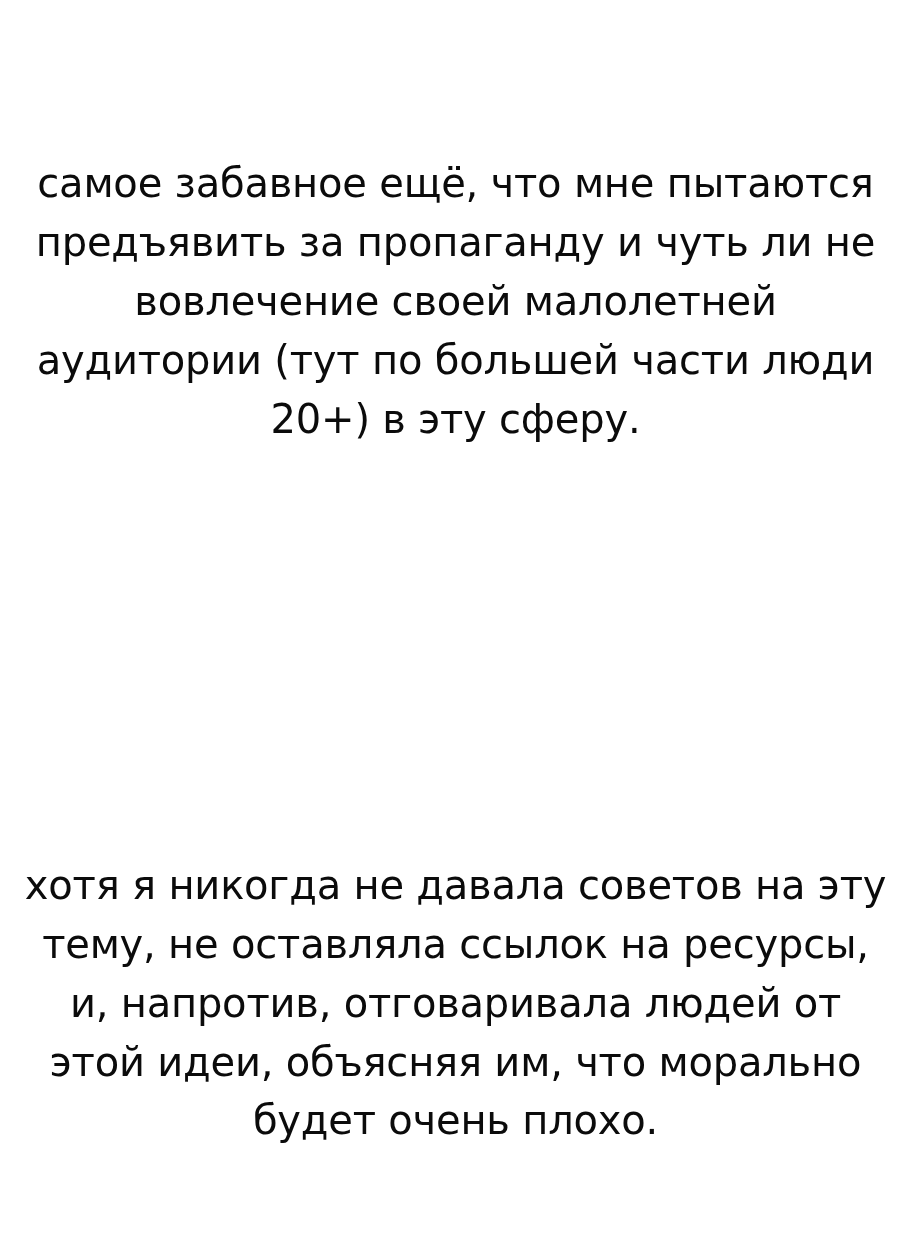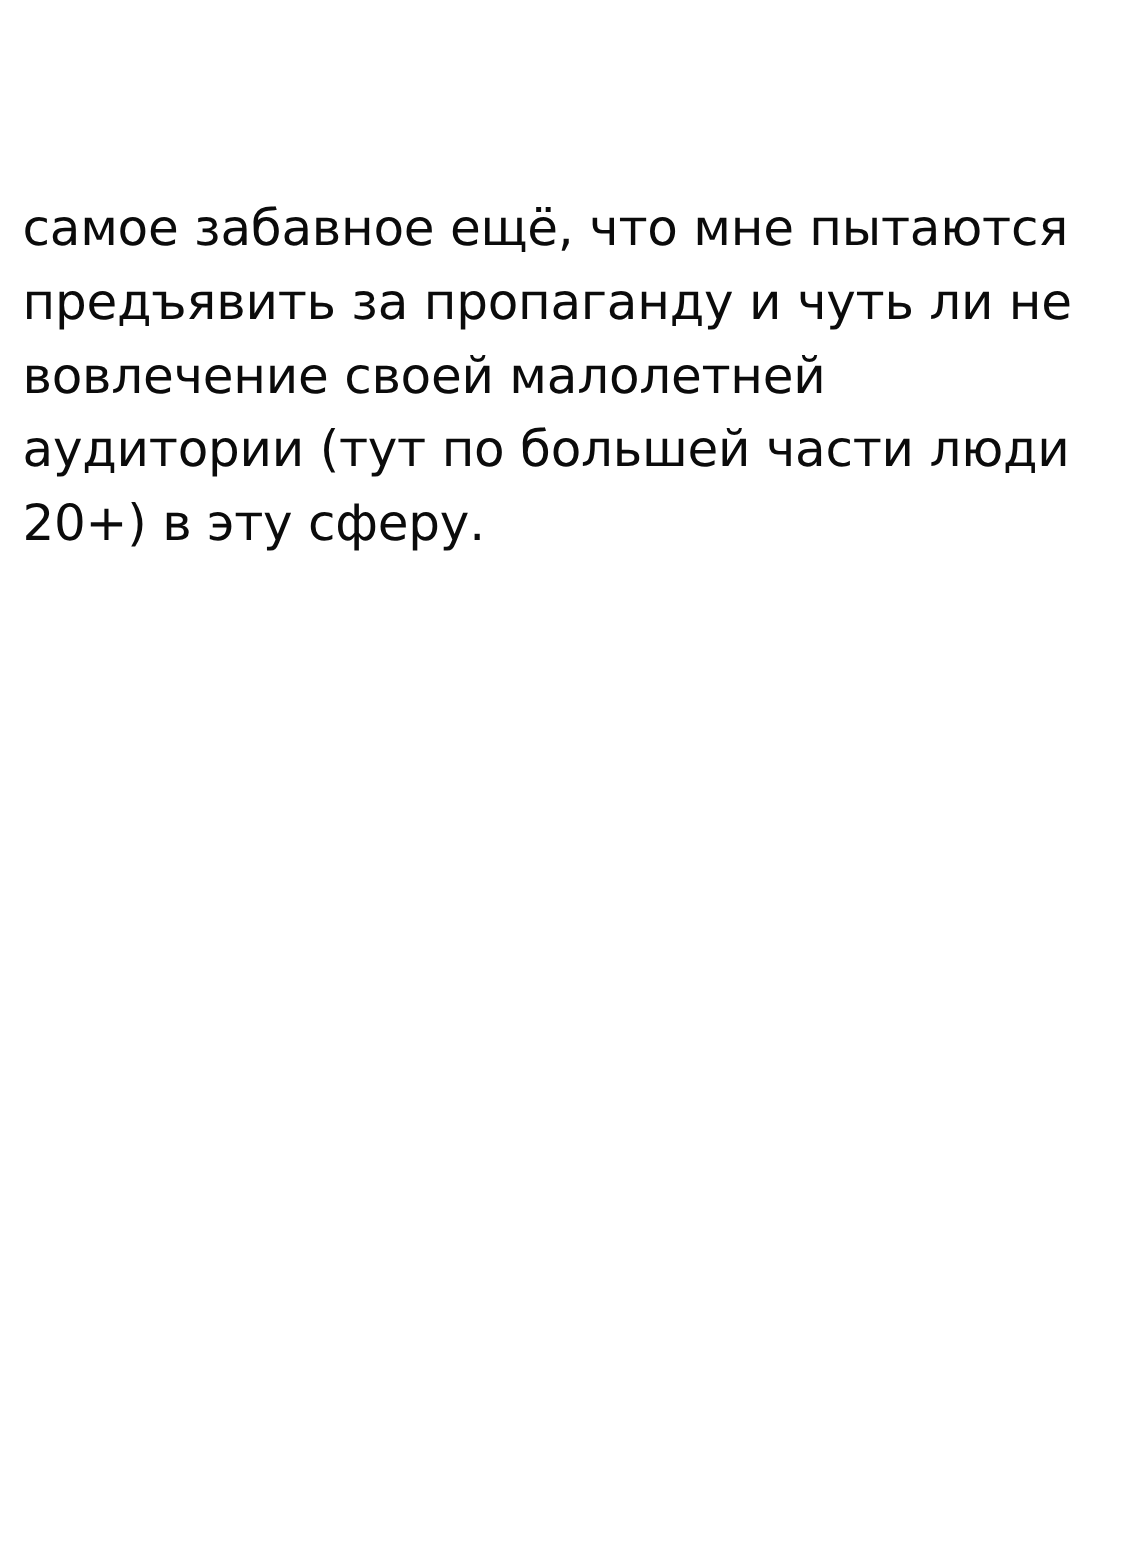--- a/index.html
+++ b/index.html
@@ -27,40 +27,42 @@
     font-size: 40px;
     line-height: 1.47;
     letter-spacing: -0.2px;
     font-weight: 400;
     color: #0b0b0b;
     white-space: pre-wrap;
     word-wrap: break-word;
   }
   .para {
     margin: 0;
+    text-align: center;
   }
   
   .para-first {
     margin-top: -22px;
   }
   .gap {
     height: 55px;
   }
 </style>
 </head>
 <body>
 
 <div class="page">
 
   <div class="text-block">
 
     <p class="para para-first">самое забавное ещё, что мне пытаются предъявить за пропаганду и чуть ли не вовлечение своей малолетней аудитории (тут по большей части люди 20+) в эту сферу.</p>
 
     <div class="gap"></div>
 
+    <p class="para">хотя я никогда не давала советов на эту тему, не оставляла ссылок на ресурсы, и, напротив, отговаривала людей от этой идеи, объясняя им, что морально будет очень плохо.</p>
 
     
 
     
 
   </div>
 
 </div>
 
 </body></html>

